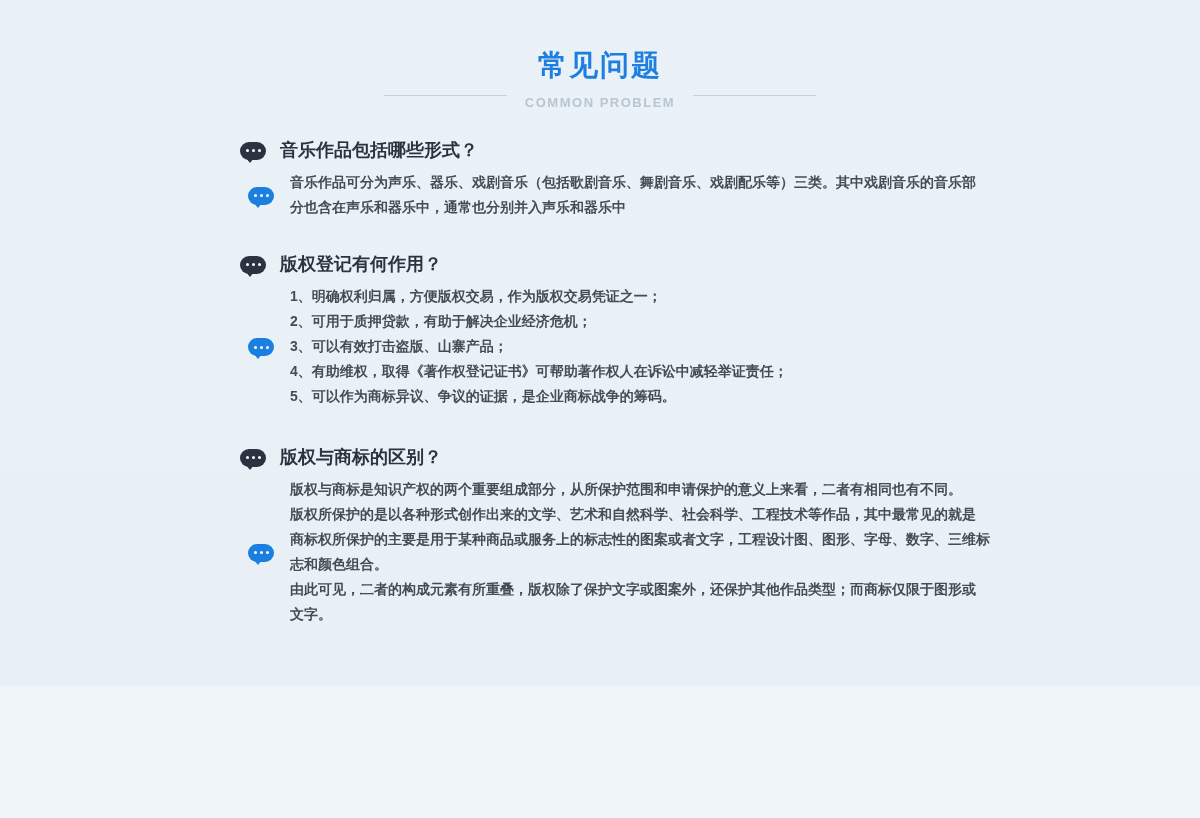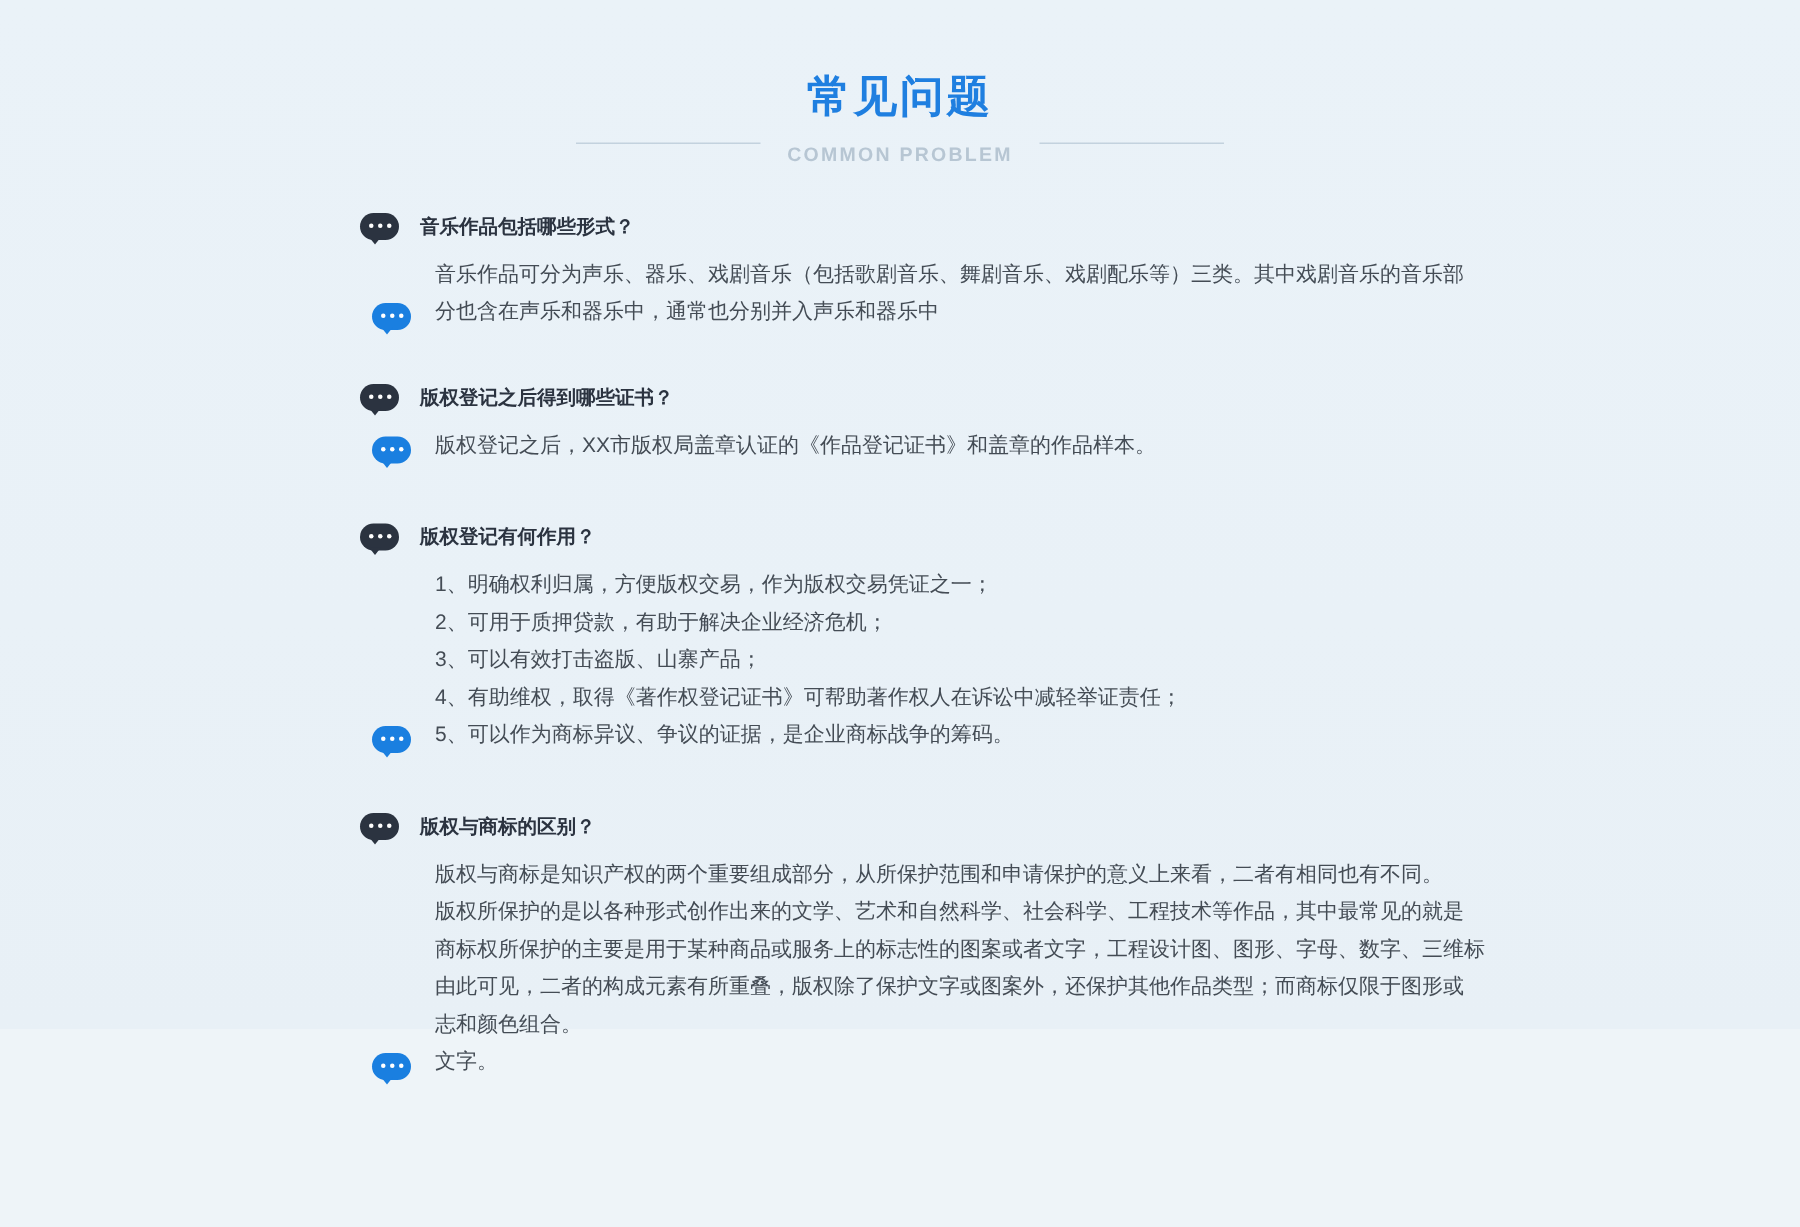--- a/index.html
+++ b/index.html
@@ -63,23 +63,24 @@
     padding: 0 0 0 0;
   }
   .q-row {
     display: flex;
     align-items: flex-start;
     margin-left: 240px;
     margin-bottom: 9px;
   }
   .a-row {
     display: flex;
-    align-items: flex-end;
+    align-items: center;
     margin-left: 248px;
     margin-bottom: 26px;
+    font-weight: bold;
   }
   .faq-item:nth-child(1) .q-row { margin-top: 0; }
 
   
   .bubble {
     position: relative;
     width: 26px;
     height: 18px;
     border-radius: 9px;
     flex: 0 0 auto;
@@ -105,21 +106,21 @@
     border-radius: 50%;
     background: #ffffff;
   }
   .bubble-dark { background: #2b3340; }
   .bubble-dark::after { border-top: 5px solid #2b3340; }
   .bubble-blue { background: #1a7fe0; }
   .bubble-blue::after { border-top: 5px solid #1a7fe0; }
 
   .q-text {
     margin-left: 14px;
-    font-size: 13px;
+    font-size: 18px;
     font-weight: bold;
     color: #2b3340;
     line-height: 21px;
   }
   .a-text {
     margin-left: 16px;
     font-size: 14px;
     color: #444c55;
     line-height: 25px;
     max-width: 700px;
@@ -164,40 +165,20 @@
             <span class="dot"></span>
             <span class="dot"></span>
         </span>
         <span class="a-text">
           <p>音乐作品可分为声乐、器乐、戏剧音乐（包括歌剧音乐、舞剧音乐、戏剧配乐等）三类。其中戏剧音乐的音乐部</p>
           <p>分也含在声乐和器乐中，通常也分别并入声乐和器乐中</p>
         </span>
       </div>
     </div>
 
-    <div class="faq-item">
-      <div class="q-row">
-        <span class="bubble bubble-dark">
-          <span class="dot"></span>
-            <span class="dot"></span>
-            <span class="dot"></span>
-        </span>
-        <span class="q-text">版权登记之后得到哪些证书？</span>
-      </div>
-      <div class="a-row gap-xl">
-        <span class="bubble bubble-blue">
-          <span class="dot"></span>
-            <span class="dot"></span>
-            <span class="dot"></span>
-        </span>
-        <span class="a-text">
-          <p>版权登记之后，XX市版权局盖章认证的《作品登记证书》和盖章的作品样本。</p>
-        </span>
-      </div>
-    </div>
 
     <div class="faq-item">
       <div class="q-row">
         <span class="bubble bubble-dark">
           <span class="dot"></span>
             <span class="dot"></span>
             <span class="dot"></span>
         </span>
         <span class="q-text">版权登记有何作用？</span>
       </div>
@@ -229,21 +210,21 @@
       <div class="a-row">
         <span class="bubble bubble-blue">
           <span class="dot"></span>
             <span class="dot"></span>
             <span class="dot"></span>
         </span>
         <span class="a-text wide">
           <p>版权与商标是知识产权的两个重要组成部分，从所保护范围和申请保护的意义上来看，二者有相同也有不同。</p>
           <p>版权所保护的是以各种形式创作出来的文学、艺术和自然科学、社会科学、工程技术等作品，其中最常见的就是</p>
           <p>商标权所保护的主要是用于某种商品或服务上的标志性的图案或者文字，工程设计图、图形、字母、数字、三维标</p>
+          <p>志和颜色组合。</p>
           <p>由此可见，二者的构成元素有所重叠，版权除了保护文字或图案外，还保护其他作品类型；而商标仅限于图形或</p>
-          <p>志和颜色组合。</p>
           <p>文字。</p>
         </span>
       </div>
     </div>
 
   </div>
 </div>
 
 </body></html>

